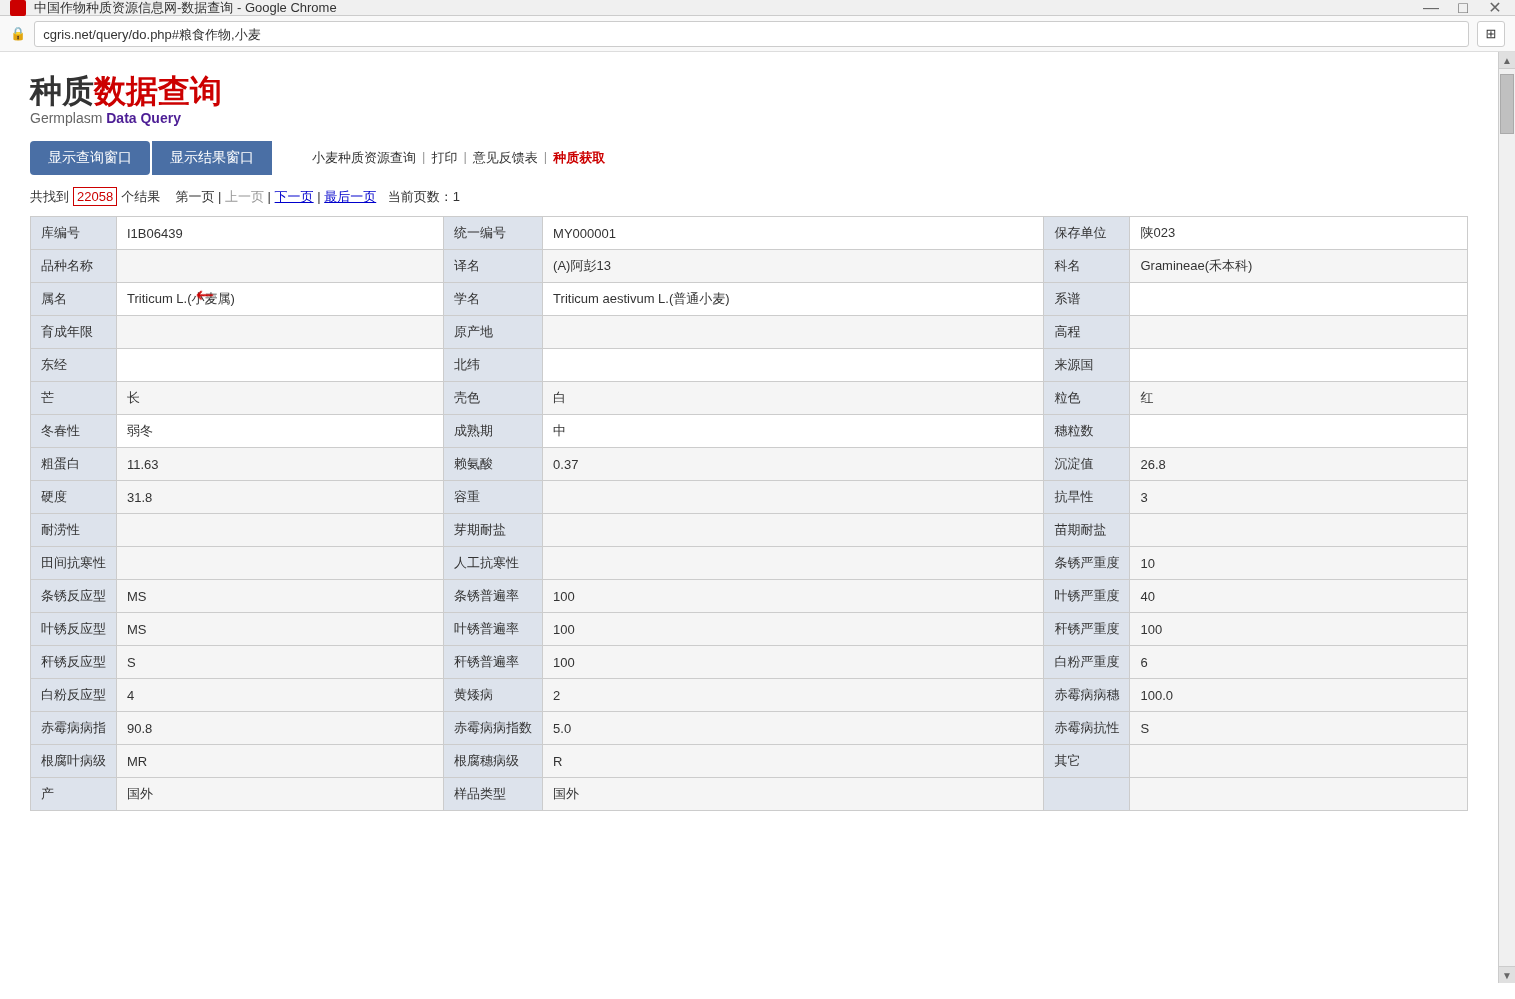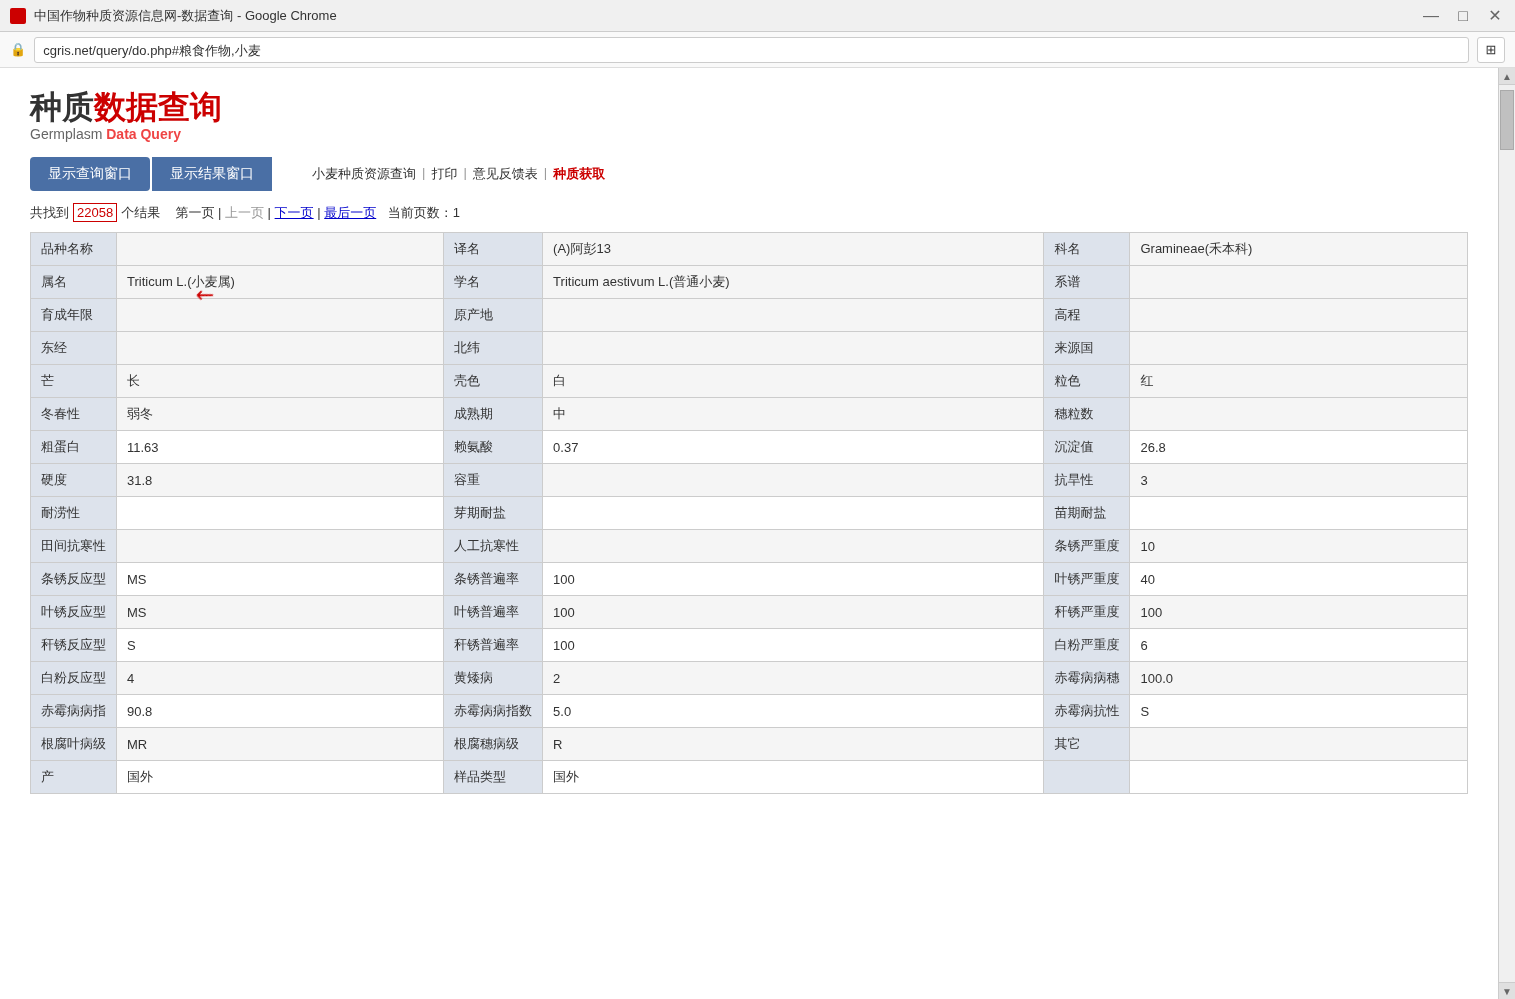--- a/index.html
+++ b/index.html
@@ -1,21 +1,21 @@
 <!DOCTYPE html>
 <html><head>
   <meta charset="utf-8">
   <style>
     * { margin: 0; padding: 0; box-sizing: border-box; }
     body { font-family: "Microsoft YaHei", SimSun, Arial, sans-serif; font-size: 13px; background: #fff; color: #333; width: 1515px; height: 999px; overflow: hidden; }
 
     
     .titlebar {
       background: #f0f0f0;
-      height: 32px;
+      height: 16px;
       display: flex;
       align-items: center;
       padding: 0 10px;
       border-bottom: 1px solid #ccc;
       justify-content: space-between;
     }
     .titlebar-left {
       display: flex;
       align-items: center;
       gap: 8px;
@@ -262,21 +262,21 @@
 </div>
 
 <div class="content-area">
   <div class="page-content">
 
     <div class="logo-area">
       <div class="logo-title">
         <span style="color:#333;">种质</span><span style="color:#cc0000;">数据查询</span>
       </div>
       <div class="logo-subtitle">
-        <span>Germplasm</span> <span style="font-weight:bold;color:#ef4444;">Data Query</span>
+        <span>Germplasm</span> <span style="font-weight:bold;color:#4c1d95;">Data Query</span>
       </div>
     </div>
 
     <div class="toolbar">
       <button class="toolbar-btn">显示查询窗口</button>
       <div class="toolbar-divider"></div>
       <button class="toolbar-btn">显示结果窗口</button>
       <div class="toolbar-links">
         <a class="toolbar-link">小麦种质资源查询</a>
         <span class="toolbar-sep">|</span>
@@ -299,20 +299,28 @@
         <a class="toolbar-link active" style="color:#0000cc;text-decoration:underline;">下一页</a> |
         <a class="toolbar-link active" style="color:#0000cc;text-decoration:underline;">最后一页</a>
       </span>
       &nbsp;
       <span>当前页数：1</span>
     </div>
 
     <table class="data-table">
       <tbody id="table-body">
 
+        <tr>
+          <td class="label-cell">库编号</td>
+          <td class="value-cell">I1B06439</td>
+          <td class="label-cell">统一编号</td>
+          <td class="value-cell">MY000001</td>
+          <td class="label-cell">保存单位</td>
+          <td class="value-cell">陕023</td>
+        </tr>
 
         <tr style="background:#f5f5f5;">
           <td class="label-cell">品种名称</td>
           <td class="value-cell" style="background:#f5f5f5;"></td>
           <td class="label-cell">译名</td>
           <td class="value-cell" style="background:#f5f5f5;">(A)阿彭13</td>
           <td class="label-cell">科名</td>
           <td class="value-cell" style="background:#f5f5f5;">Gramineae(禾本科)</td>
         </tr>
 

